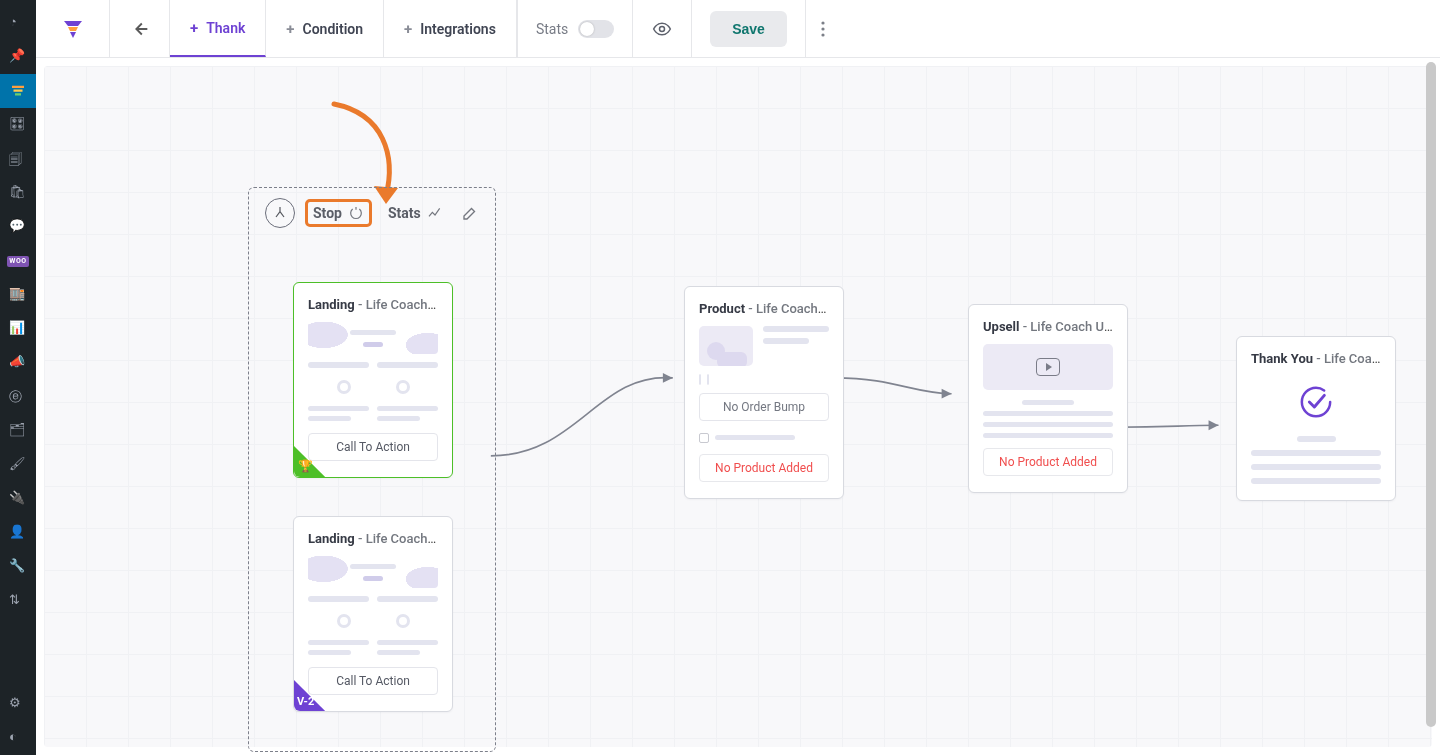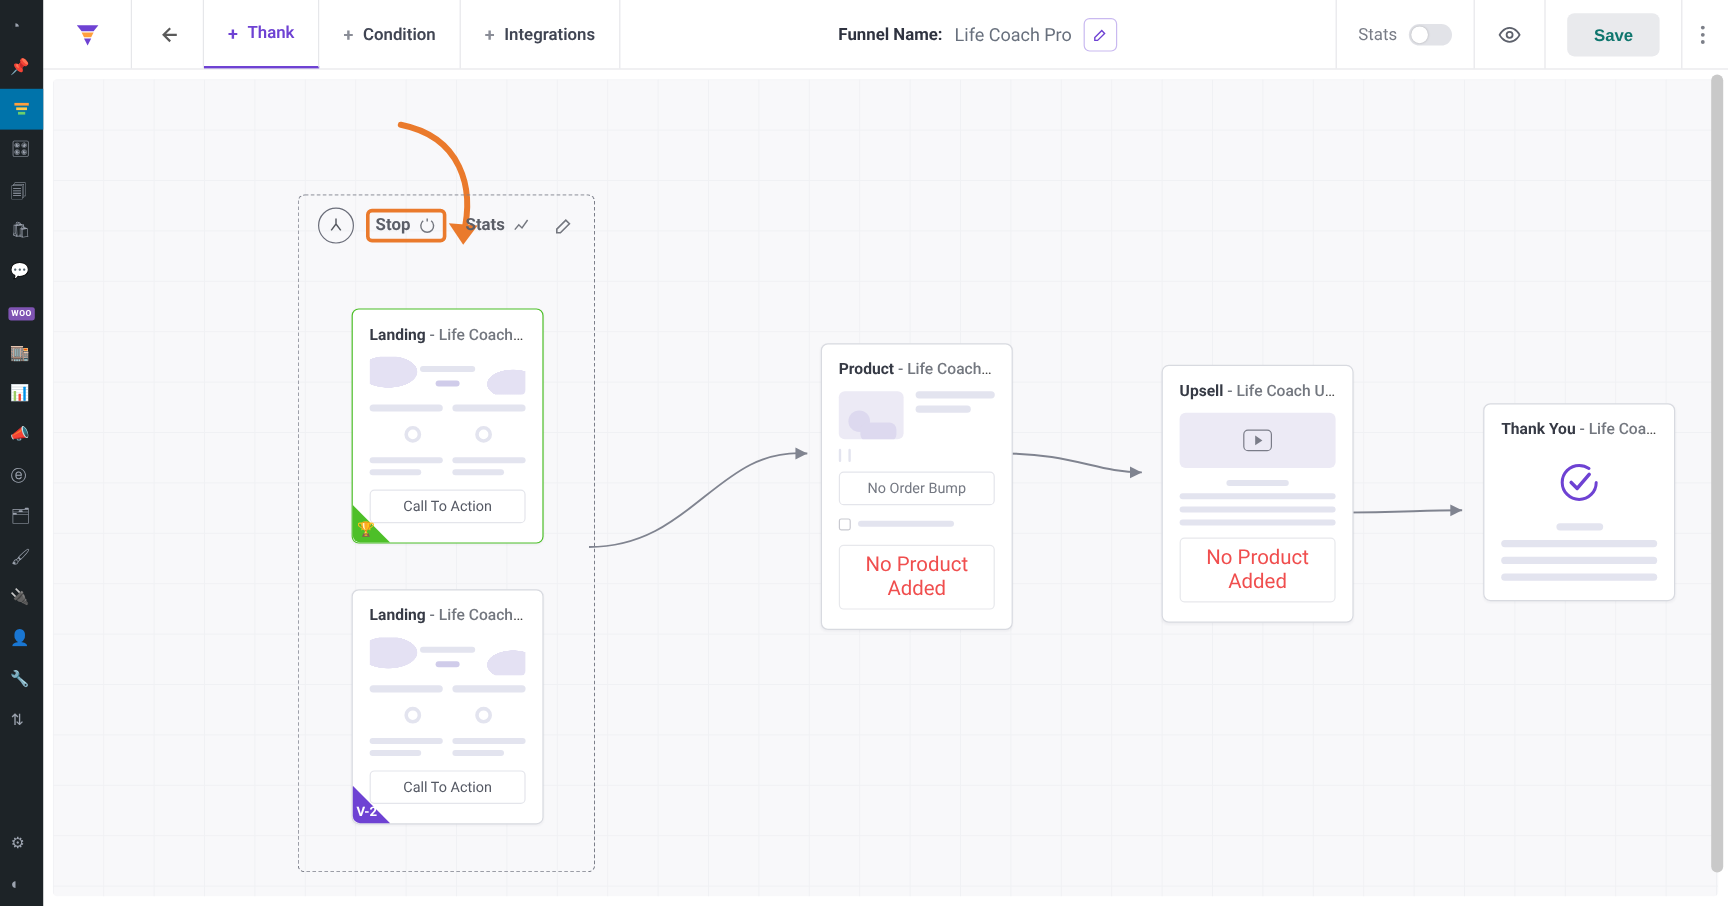--- a/index.html
+++ b/index.html
@@ -55,21 +55,21 @@
   }
   .scroll-v { position:absolute; right:2px; top:2px; bottom:2px; width:14px; background:transparent; }
   .scroll-v .thumb { position:absolute; right:2px; top:2px; width:10px; background:#c9c9c9; border-radius:6px; height:96%; }
 
   
   .node { position:absolute; background:#fff; border:1px solid #d8dae0; border-radius:6px; padding:14px 14px 16px; width:160px; box-shadow:0 1px 2px rgba(30,30,40,.04); }
   .node .title-row { font-size:13px; margin-bottom:10px; white-space:nowrap; overflow:hidden; text-overflow:ellipsis; }
   .node .title-row .type { font-weight:700; color:#363a45; }
   .node .title-row .name { color:#73777f; font-weight:500; }
   .bar { background:#e3e4ef; border-radius:3px; }
-  .node .warn { border:1px solid #e7e8ec; color:#f04e4e; background:#fff; border-radius:4px; padding:6px 0; text-align:center; font-size:17px; margin-top:10px; }
+  .node .warn { border:1px solid #e7e8ec; color:#f04e4e; background:#fff; border-radius:4px; padding:6px 0; text-align:center; font-size:12px; margin-top:10px; }
   .node .label-btn { border:1px solid #e4e5eb; color:#555964; background:#fff; border-radius:4px; padding:6px 0; text-align:center; font-size:12px; margin-top:12px; }
   .node .nb { border:1px solid #e4e5eb; color:#747882; background:#fff; border-radius:4px; padding:6px 0; text-align:center; font-size:12px; margin-top:8px; }
   .chk { width:10px; height:10px; border:1px solid #c8c9d0; border-radius:2px; display:inline-block; margin-right:6px; vertical-align:middle; }
 
   
   .pv { display:flex; flex-direction:column; gap:8px; }
   .pv .hero { height:32px; border-radius:4px; background:
     radial-gradient(ellipse 40px 22px at 12% 40%, #e4e1f3 0 60%, transparent 61%),
     radial-gradient(ellipse 36px 20px at 92% 72%, #e4e1f3 0 60%, transparent 61%),
     #fff; position:relative; }
@@ -234,29 +234,20 @@
         </div>
       <div class="tabbtn">
           <span class="plus">+</span>
           <span>Condition</span>
         </div>
       <div class="tabbtn">
           <span class="plus">+</span>
           <span>Integrations</span>
         </div>
     </div>
-    <div class="center">
-      <span class="lbl">Funnel Name:</span>
-      <span class="val">Life Coach Pro</span>
-      <span class="editbtn">
-        <svg viewBox="0 0 24 24" fill="none" stroke-width="2">
-            <path d="M4 20h4l10-10-4-4L4 16v4z"></path>
-          </svg>
-      </span>
-    </div>
     <div class="right-ctrls">
       <div class="grp">
         <span class="txt">Stats</span>
         <span class="toggle"></span>
       </div>
       <div class="grp">
         <span class="eye-btn">
           <svg viewBox="0 0 24 24" fill="none" stroke-width="1.8">
               <path d="M2 12s3.5-7 10-7 10 7 10 7-3.5 7-10 7S2 12 2 12z"></path>
               <circle cx="12" cy="12" r="3"></circle>
@@ -291,21 +282,21 @@
         <path d="M452 395 C 540 395, 560 310, 636 316"></path>
         <polygon class="head" points="636,316 626,311 626,321"></polygon>
 
         <path d="M800 316 C 860 316, 880 332, 918 332"></path>
         <polygon class="head" points="918,332 908,327 908,337"></polygon>
 
         <path d="M1084 366 C 1140 366, 1150 364, 1188 364"></path>
         <polygon class="head" points="1188,364 1178,359 1178,369"></polygon>
       </svg>
 
-      <div class="abgroup" style="left:204px; top:96px; width:248px; height:565px;">
+      <div class="abgroup" style="left:204px; top:121px; width:248px; height:565px;">
         <div class="ab-toolbar">
           <span class="ab-split">
             <svg viewBox="0 0 24 24" fill="none" stroke-width="1.8">
                 <path d="M12 3v7M12 10l-6 8M12 10l6 8"></path>
               </svg>
           </span>
           <span class="ab-chip hl">
             <span>Stop</span>
             <svg viewBox="0 0 24 24" fill="none" stroke-width="1.8">
                 <path d="M12 3v4M7 6a8 8 0 1 0 10 0"></path>

